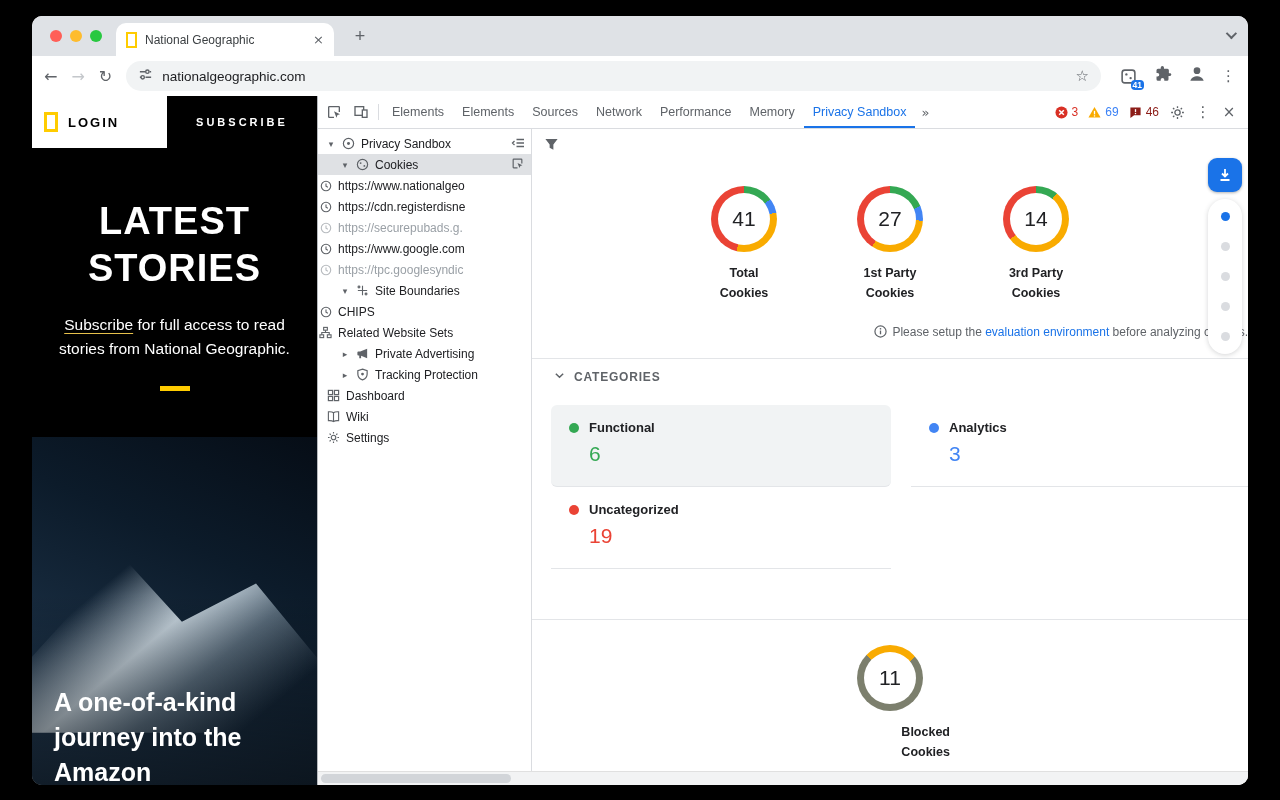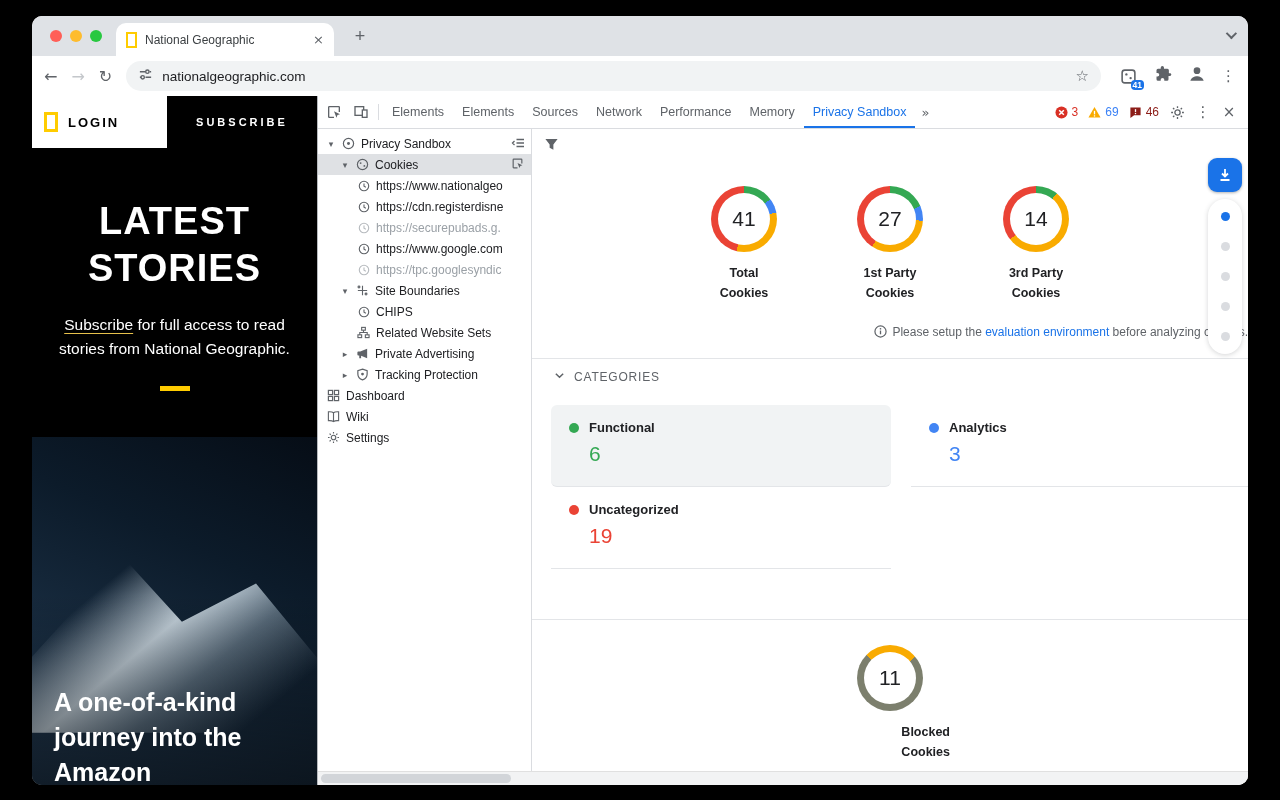--- a/index.html
+++ b/index.html
@@ -63,21 +63,21 @@
   .dt-more { padding:0 6px; font-size:13px; }
   .dt-spacer { flex:1; }
   .dt-badge { display:flex; align-items:center; gap:4px; margin:0 5px; font-size:12px; white-space:nowrap; }
   .dt-badge svg { flex:none; }
   .cnt-err { color:#d93025; } .cnt-warn { color:#3b82f6; } .cnt-iss { color:#8c1d18; }
   .dt-right-ic { width:26px; height:26px; display:flex; align-items:center; justify-content:center; color:#5f6368; }
 
   .dt-body { flex:1; display:flex; min-height:0; }
   .dt-sidebar { width:214px; flex:none; border-right:1px solid #dadce0; padding-top:4px; font-size:12px; color:#202124; overflow:hidden; }
   .trow { height:21px; display:flex; align-items:center; gap:5px; position:relative; white-space:nowrap; overflow:hidden; }
-  .trow.lv0 { padding-left:8px; } .trow.lv1 { padding-left:22px; } .trow.lv2 { padding-left:38px; }
+  .trow.lv0 { padding-left:8px; } .trow.lv1 { padding-left:22px; } .trow.lv2 { }
   .trow.sel { background:#dfe1e4; }
   .tri { width:10px; text-align:center; font-family:"DejaVu Sans",sans-serif; font-size:9px; color:#5f6368; flex:none; }
   .ticon { width:15px; height:15px; display:flex; align-items:center; justify-content:center; color:#5f6368; flex:none; }
   .trow.dis .tlabel { color:#9aa0a6; } .trow.dis .ticon { color:#b7bbbf; }
   .row-action { position:absolute; right:5px; top:3px; width:15px; height:15px; }
 
   .dt-main { flex:1; position:relative; overflow:hidden; background:#fff; min-width:0; }
   .funnel { position:absolute; left:12px; top:8px; }
 
   .charts-row { position:absolute; top:57px; left:50%; transform:translateX(-50%); display:flex; gap:56px; }
@@ -90,21 +90,21 @@
   .d-third { background:conic-gradient(#34a853 0 39deg, #f9ab00 39deg 232deg, #ea4335 232deg 360deg); }
   .d-blocked { background:conic-gradient(from 315deg, #f9ab00 0 95deg, #7c7f6d 95deg 360deg); }
   .donut-label { margin-top:11px; font-size:12.5px; font-weight:bold; color:#202124; line-height:1.6; }
   .donut-label span { display:block; }
 
   .note { position:absolute; top:196px; left:0; right:0; text-align:right; font-size:12px; color:#5f6368; }
   .note svg { vertical-align:-2px; margin-right:5px; }
   .note .lnk { color:#1a73e8; }
 
   .hdiv1 { position:absolute; top:229px; left:0; right:0; border-top:1px solid #e3e5e8; }
-  .cat-header { position:absolute; top:241px; left:22px; display:flex; align-items:flex-start; gap:9px; font-size:12px; font-weight:normal; color:#5f6368; letter-spacing:0.8px; }
+  .cat-header { position:absolute; top:241px; left:22px; display:flex; align-items:flex-start; gap:9px; font-size:12px; font-weight:bold; color:#5f6368; letter-spacing:0.8px; }
 
   .cards { position:absolute; top:276px; left:19px; display:grid; grid-template-columns:340px 338px; column-gap:20px; }
   .card { height:82px; border-bottom:1px solid #e3e5e8; padding:15px 18px; }
   .card.hl { background:#f1f3f4; border-radius:6px; }
   .card-top { display:flex; align-items:center; gap:10px; font-size:13px; font-weight:bold; color:#202124; }
   .cdot { width:10px; height:10px; border-radius:50%; flex:none; }
   .card-val { margin-top:7px; margin-left:20px; font-size:21px; }
   .c-green { color:#34a853; } .bg-green { background:#34a853; }
   .c-orange { color:#f9ab00; } .bg-orange { background:#f9ab00; }
   .c-blue { color:#4285f4; } .bg-blue { background:#4285f4; }

